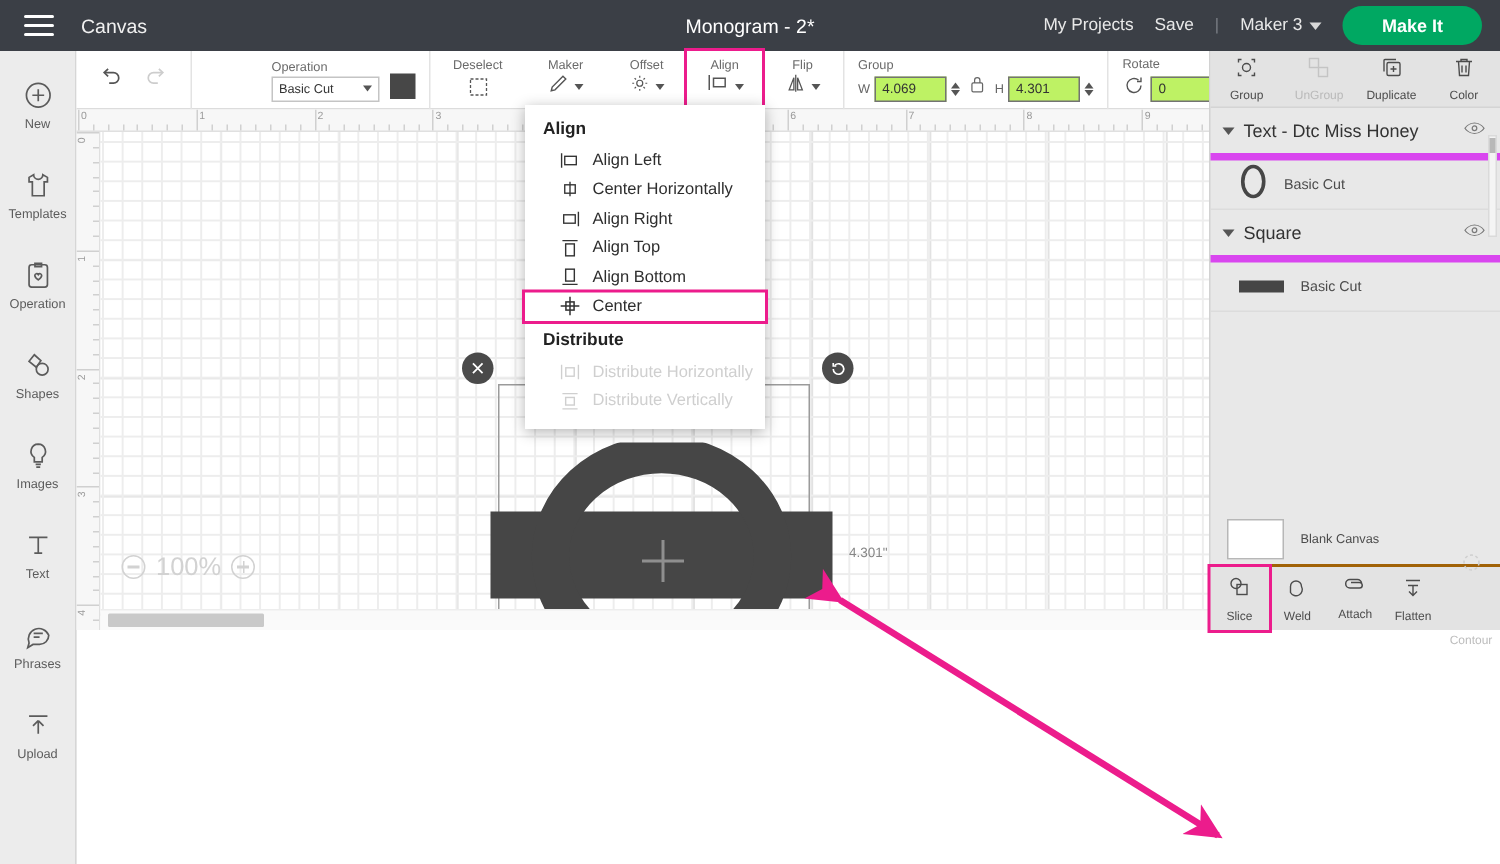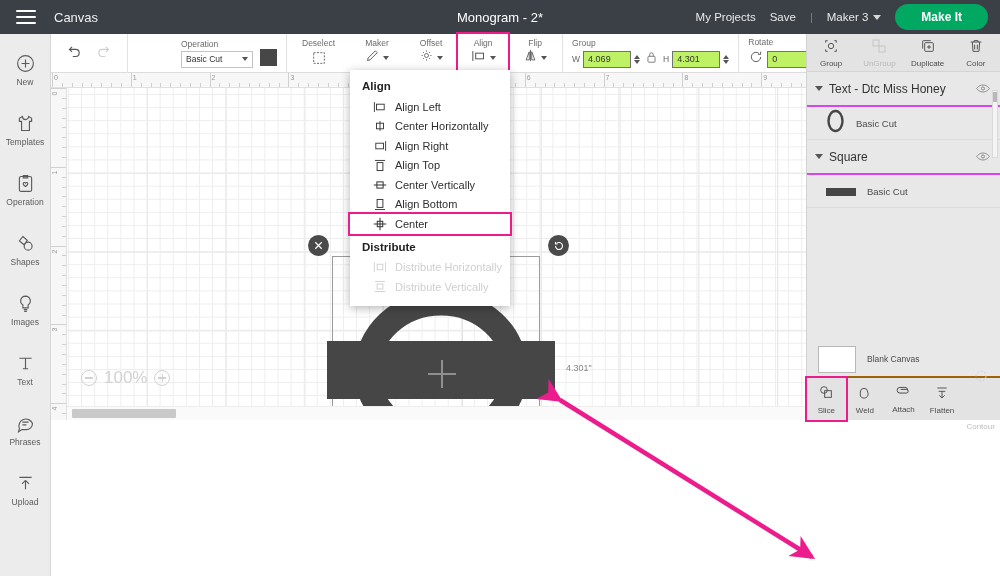--- a/index.html
+++ b/index.html
@@ -129,21 +129,21 @@
     line-height: 18px; cursor: pointer; }
   .rtab.active { color: #2b2b2b; border-bottom: 2px solid #8d8d8d;
     background: #e8e8e8; }
   .ract { display: flex; height: 38px; background: #e3e3e3;
     border-bottom: 1px solid #d4d4d4; }
   .ract-btn { flex: 1; display: flex; flex-direction: column;
     align-items: center; justify-content: center; gap: 1px; cursor: pointer; }
   .ract-btn .t { font-size: 8px; color: #4c4c4c; }
   .ract-btn.dis .t { color: #b9b9b9; }
   .layer-row { height: 35px; display: flex; align-items: center;
-    padding-left: 8px; border-bottom: 2px solid #d946ef; gap: 6px; justify-content: space-between; }
+    padding-left: 8px; border-bottom: 5px solid #d946ef; gap: 6px; justify-content: space-between; }
   .layer-row .nm { font-size: 12px; color: #333; }
   .chev { width: 0; height: 0; border-left: 4px solid transparent;
     border-right: 4px solid transparent; border-top: 5px solid #555; }
   .sub-row { height: 33px; display: flex; align-items: center;
     padding-left: 19px; gap: 11px; border-bottom: 1px solid #dcdcdc; }
   .sub-row .nm { font-size: 9.5px; color: #4b4b4b; }
   .eye { margin-left: auto; margin-right: 10px; cursor: pointer; }
   .rscroll { position: absolute; right: 2px; top: 56px; width: 6px;
     height: 68px; background: #f4f4f4; border: 1px solid #dadada; }
   .rscroll i { display: block; width: 4px; height: 10px;
@@ -682,29 +682,20 @@
     <div class="dd-item">
       <span class="ic">
         <svg width="14" height="13" viewBox="0 0 16 18" fill="none" stroke="#333" stroke-width="1.3">
           <path d="M1 2h14"></path>
             <rect x="4" y="5" width="8" height="11"></rect>
           </svg>
         </span>
       <span>Align Top</span>
     </div>
 
-    <div class="dd-item">
-      <span class="ic">
-        <svg width="14" height="12" viewBox="0 0 18 14" fill="none" stroke="#333" stroke-width="1.3">
-          <path d="M1 7h16"></path>
-            <rect x="5" y="3" width="8" height="8"></rect>
-          </svg>
-        </span>
-      <span>Center Vertically</span>
-    </div>
 
     <div class="dd-item">
       <span class="ic">
         <svg width="14" height="13" viewBox="0 0 16 18" fill="none" stroke="#333" stroke-width="1.3">
           <path d="M1 16h14"></path>
             <rect x="4" y="2" width="8" height="11"></rect>
           </svg>
         </span>
       <span>Align Bottom</span>
     </div>

